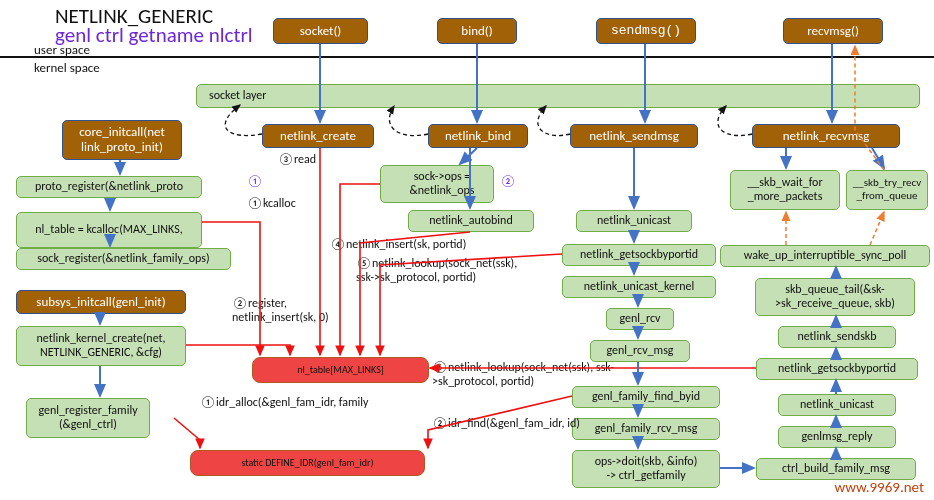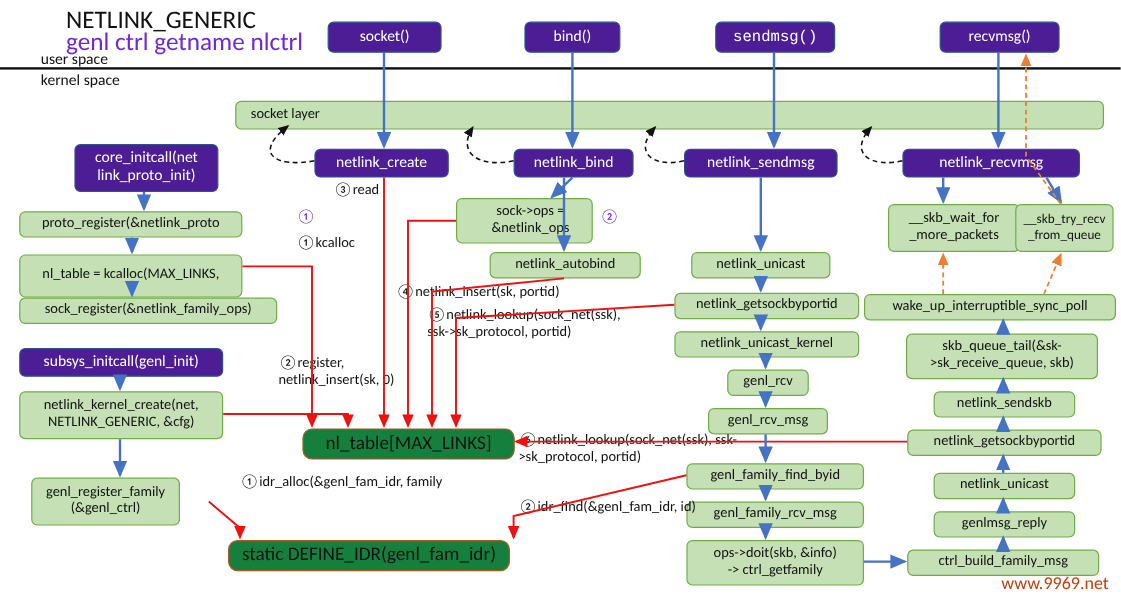--- a/index.html
+++ b/index.html
@@ -17,36 +17,36 @@
     position: absolute;
     border-radius: 5px;
     text-align: center;
     padding: 4px 6px;
     display: flex;
     align-items: center;
     justify-content: center;
     line-height: 1.15;
   }
   .blue {
-    background: #4c1d95;
+    background: #a16207;
     border: 1.5px solid #2f528f;
     color: #fff;
     font-size: 13px;
   }
   .green {
     background: #c5e0b4;
     border: 1.5px solid #70ad47;
     color: #111;
   }
   .orange {
-    background: #15803d;
+    background: #ef4444;
     border: 1.5px solid #ae5a21;
     border-radius: 8px;
     color: #111;
-    font-size: 16px;
+    font-size: 10px;
   }
   .txt {
     position: absolute;
     color: #111;
     font-size: 12px;
     white-space: nowrap;
   }
   .red { color: #6d28d9; }
   .hdr { font-size: 21px; margin-left: 21px; }
   .sub1 { font-size: 13px; }
@@ -105,21 +105,21 @@
 <div class="box green" style="top:210px; left:576px; width:116px; height:22px;">netlink_unicast</div>
 <div class="box green" style="top:244px; left:562px; width:154px; height:22px;">netlink_getsockbyportid</div>
 <div class="box green" style="top:276px; left:562px; width:154px; height:22px;">netlink_unicast_kernel</div>
 <div class="box green" style="top:308px; left:606px; width:68px; height:22px;">genl_rcv</div>
 <div class="box green" style="top:340px; left:590px; width:100px; height:22px;">genl_rcv_msg</div>
 <div class="box green" style="top:386px; left:572px; width:148px; height:22px;">genl_family_find_byid</div>
 <div class="box green" style="top:418px; left:572px; width:148px; height:22px;">genl_family_rcv_msg</div>
 <div class="box green" style="top:450px; left:572px; width:148px; height:38px; white-space:pre-line;">ops-&gt;doit(skb, &amp;info)
 -&gt; ctrl_getfamily</div>
 
-<div class="box green" style="top:170px; left:730px; width:110px; height:40px; white-space:pre-line;margin-left:10px;">__skb_wait_for
+<div class="box green" style="top:170px; left:730px; width:110px; height:40px; white-space:pre-line;">__skb_wait_for
 _more_packets</div>
 <div class="box green" style="top:170px; left:846px; width:82px; height:40px; white-space:pre-line; font-size:11px;">__skb_try_recv
 _from_queue</div>
 <div class="box green" style="top:245px; left:720px; width:210px; height:22px;">wake_up_interruptible_sync_poll</div>
 <div class="box green" style="top:278px; left:755px; width:160px; height:38px; white-space:pre-line;">skb_queue_tail(&amp;sk-
 &gt;sk_receive_queue, skb)</div>
 <div class="box green" style="top:326px; left:778px; width:118px; height:22px;">netlink_sendskb</div>
 <div class="box green" style="top:358px; left:756px; width:162px; height:22px;">netlink_getsockbyportid</div>
 <div class="box green" style="top:394px; left:778px; width:118px; height:22px;">netlink_unicast</div>
 <div class="box green" style="top:426px; left:778px; width:118px; height:22px;">genlmsg_reply</div>

